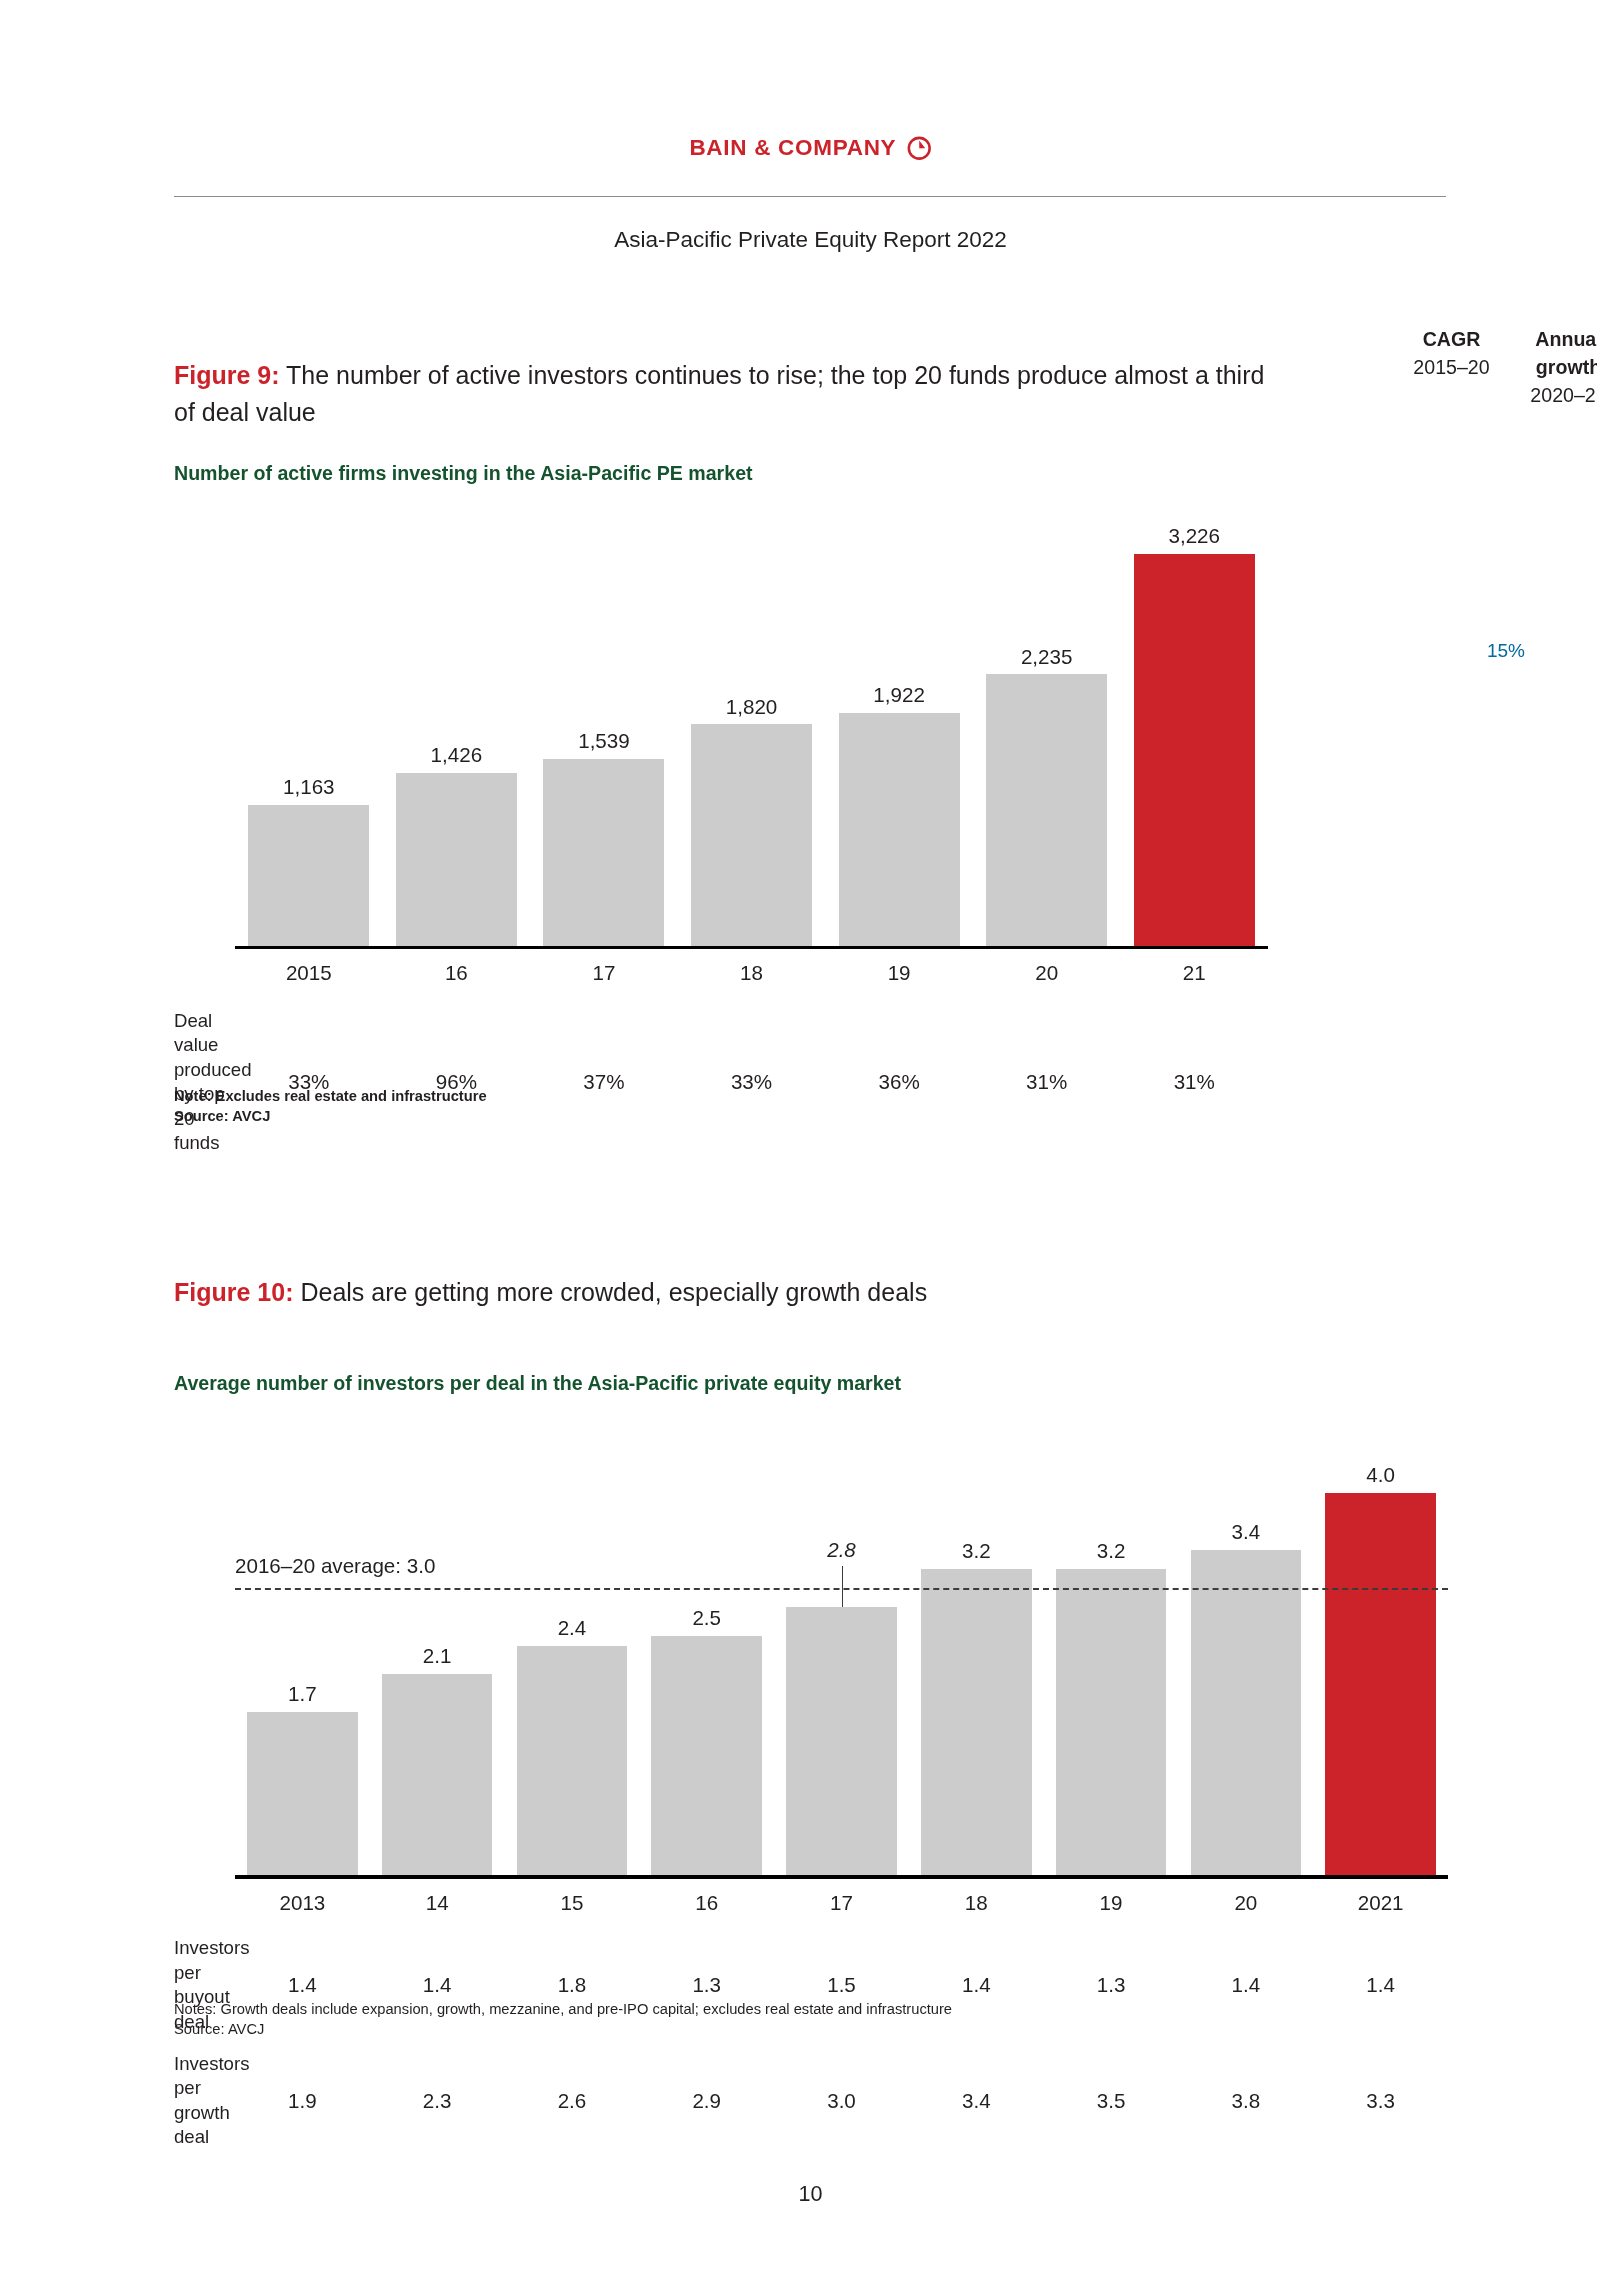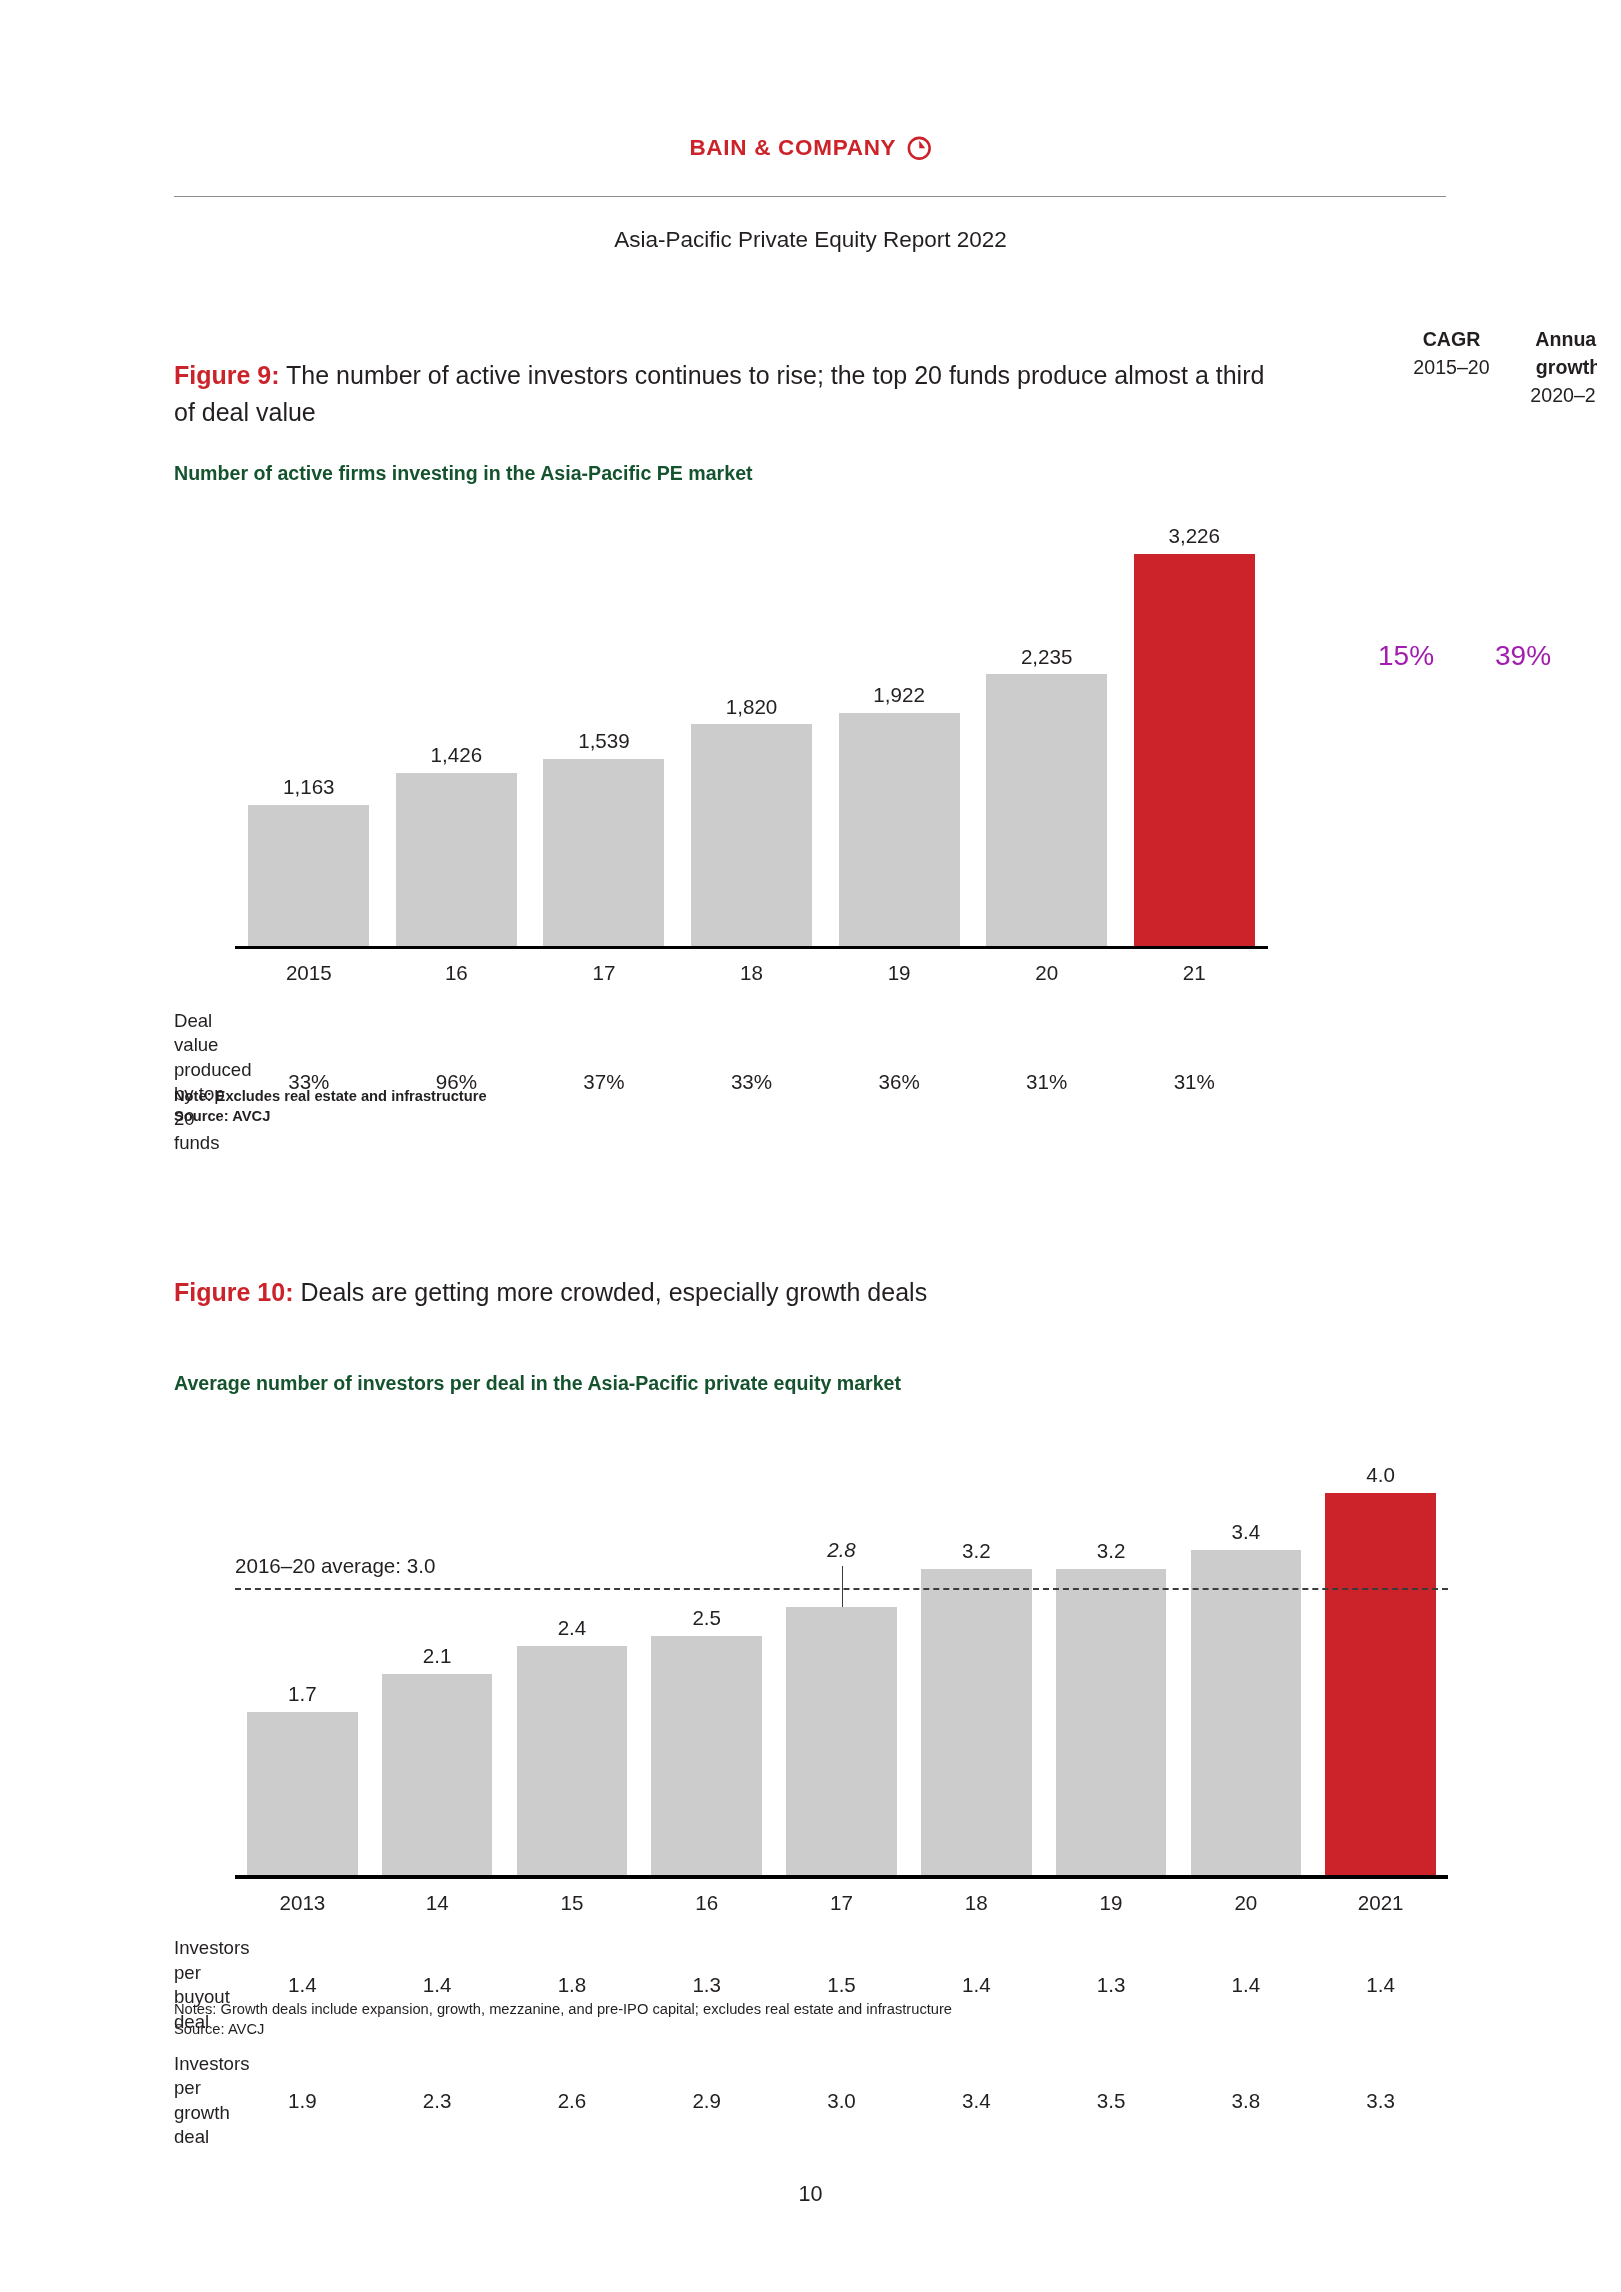--- a/index.html
+++ b/index.html
@@ -173,23 +173,23 @@
     font-size: 19.6px;
     line-height: 28px;
     color: #231f20;
   }
   .stat-head .h { font-weight: bold; }
   #stat-head-cagr   { left: 1204px; }
   #stat-head-annual { left: 1321px; }
   .stat-val {
     position: absolute;
     width: 147px;
-    text-align: left;
-    font-size: 28px;
-    color: #a21caf;
+    text-align: right;
+    font-size: 19px;
+    color: #0369a1;
   }
   #stat-val-cagr   { left: 1204px; top: 137px; }
   #stat-val-annual { left: 1321px; top: 137px; }
 
   
   .avg-line {
     position: absolute;
     height: 0;
     border-top: 2px dashed #3b3b3b;
     z-index: 5;

